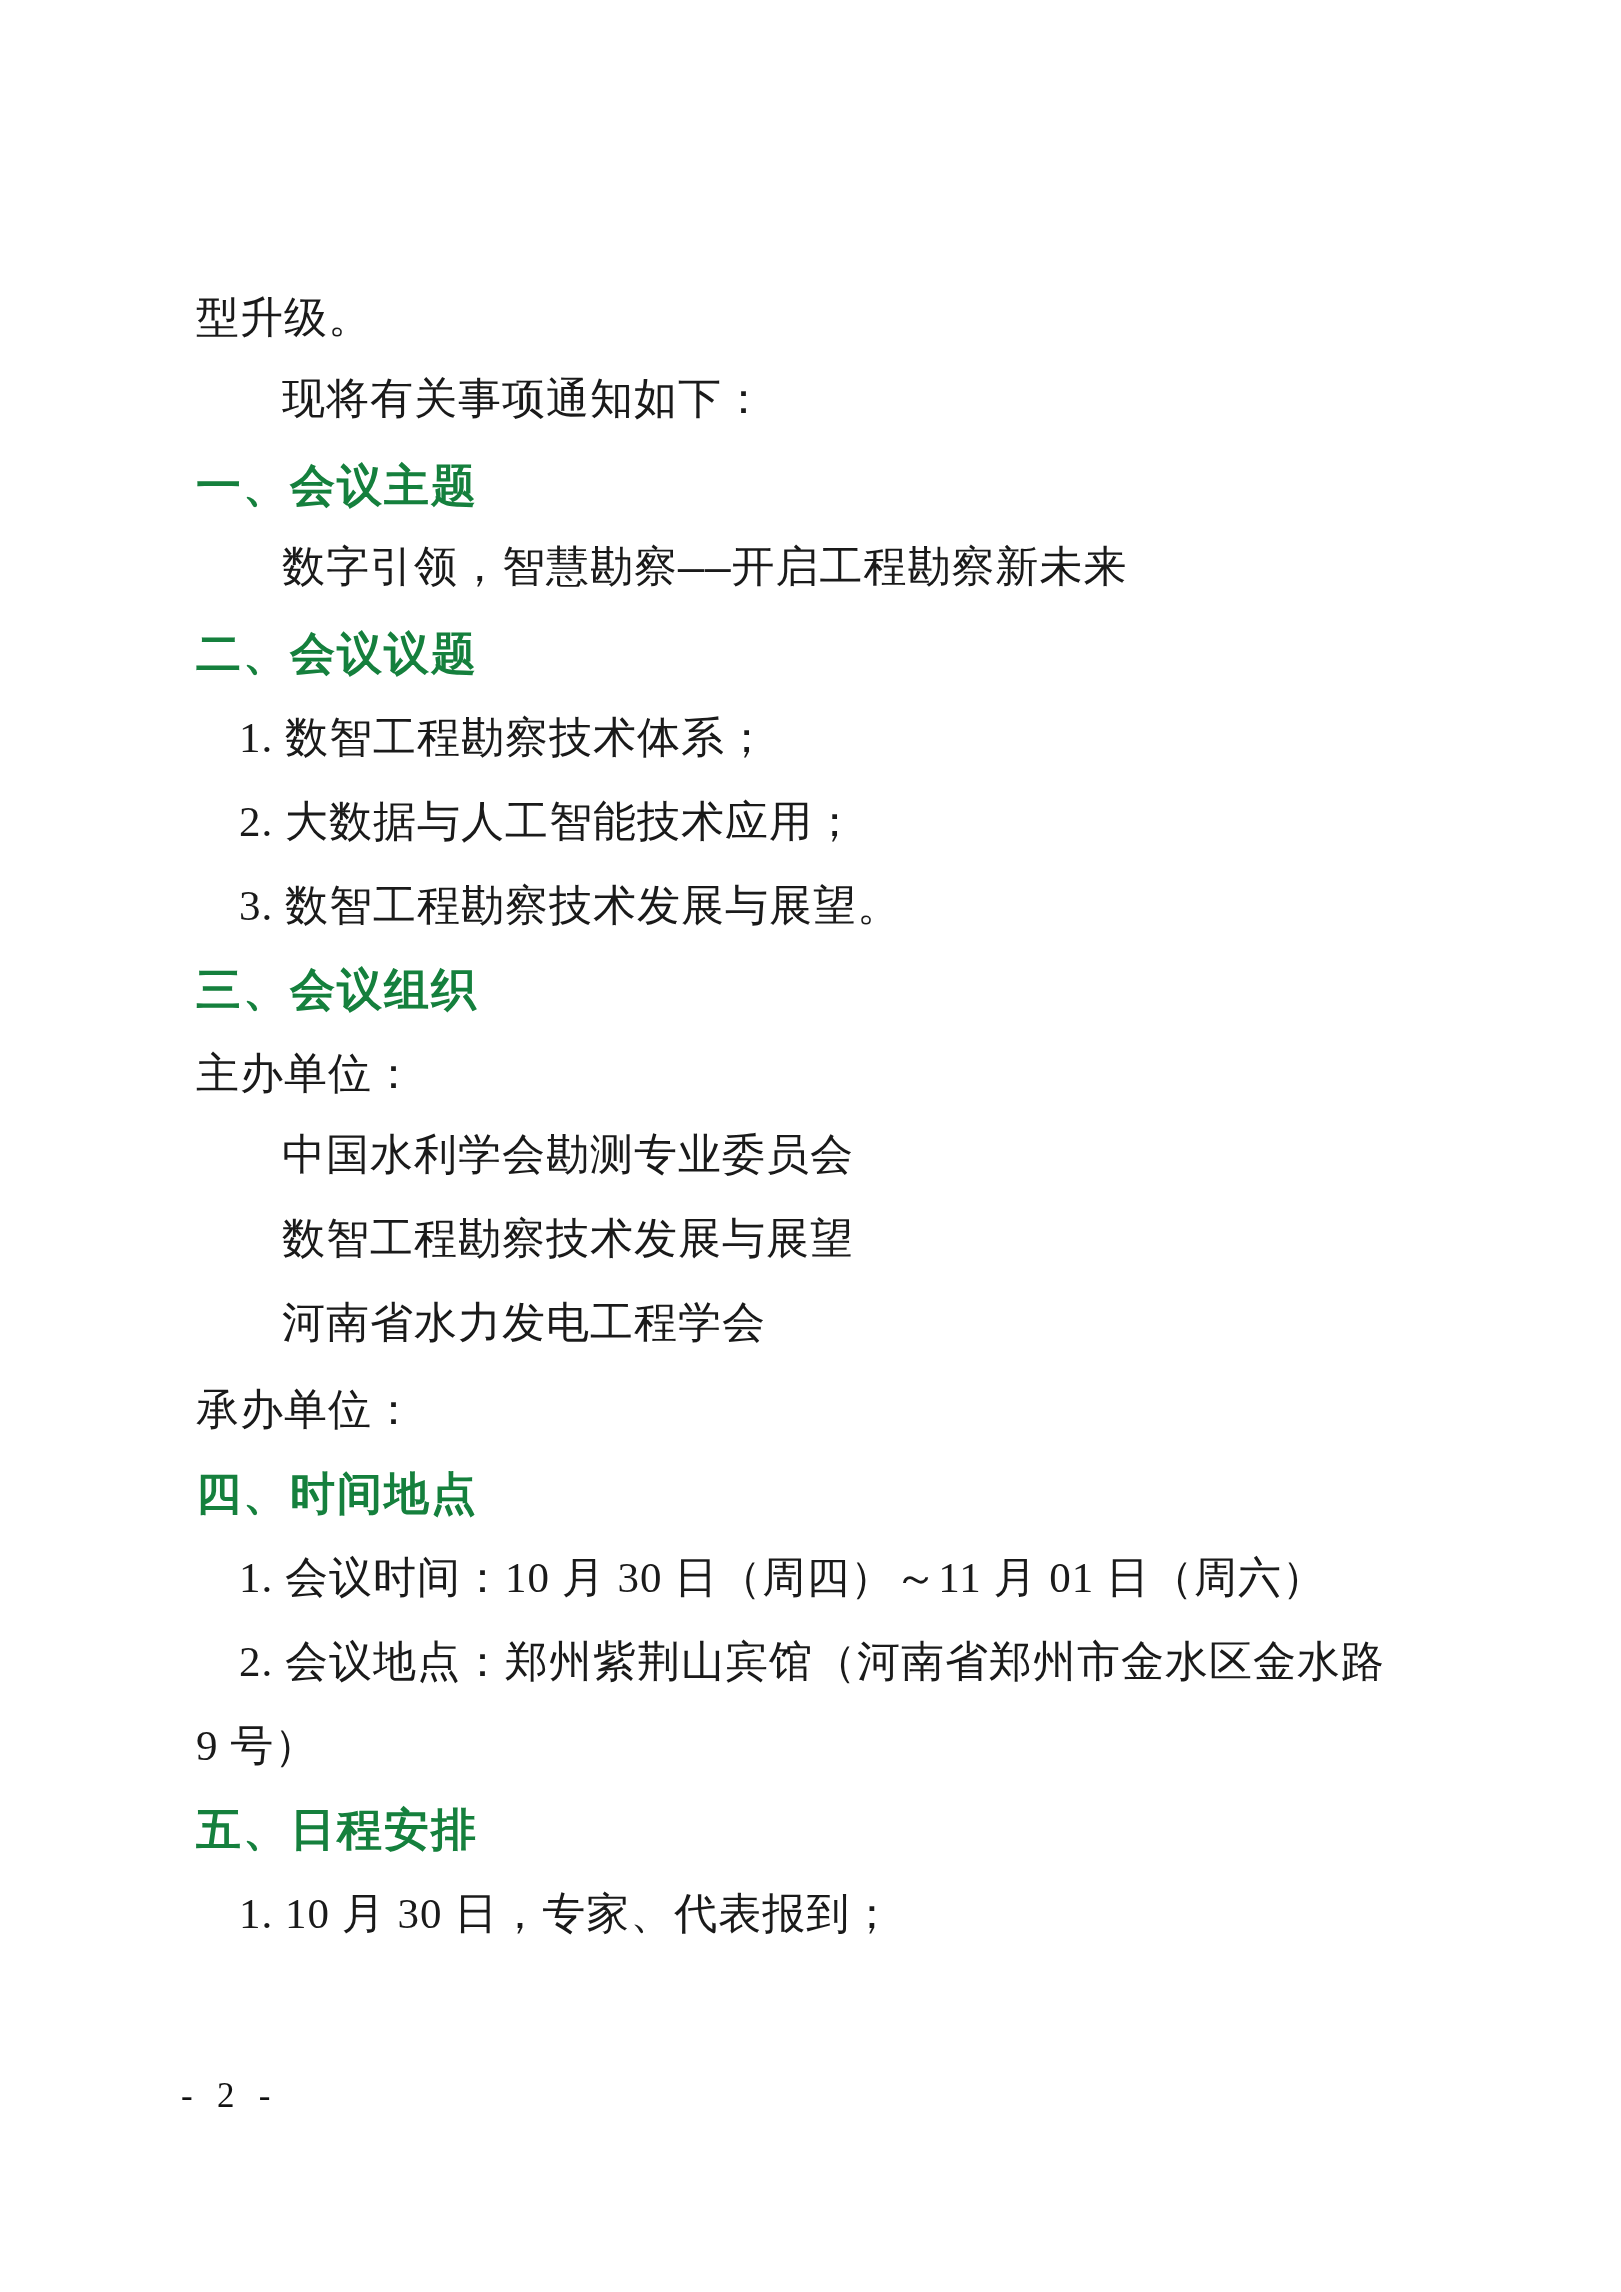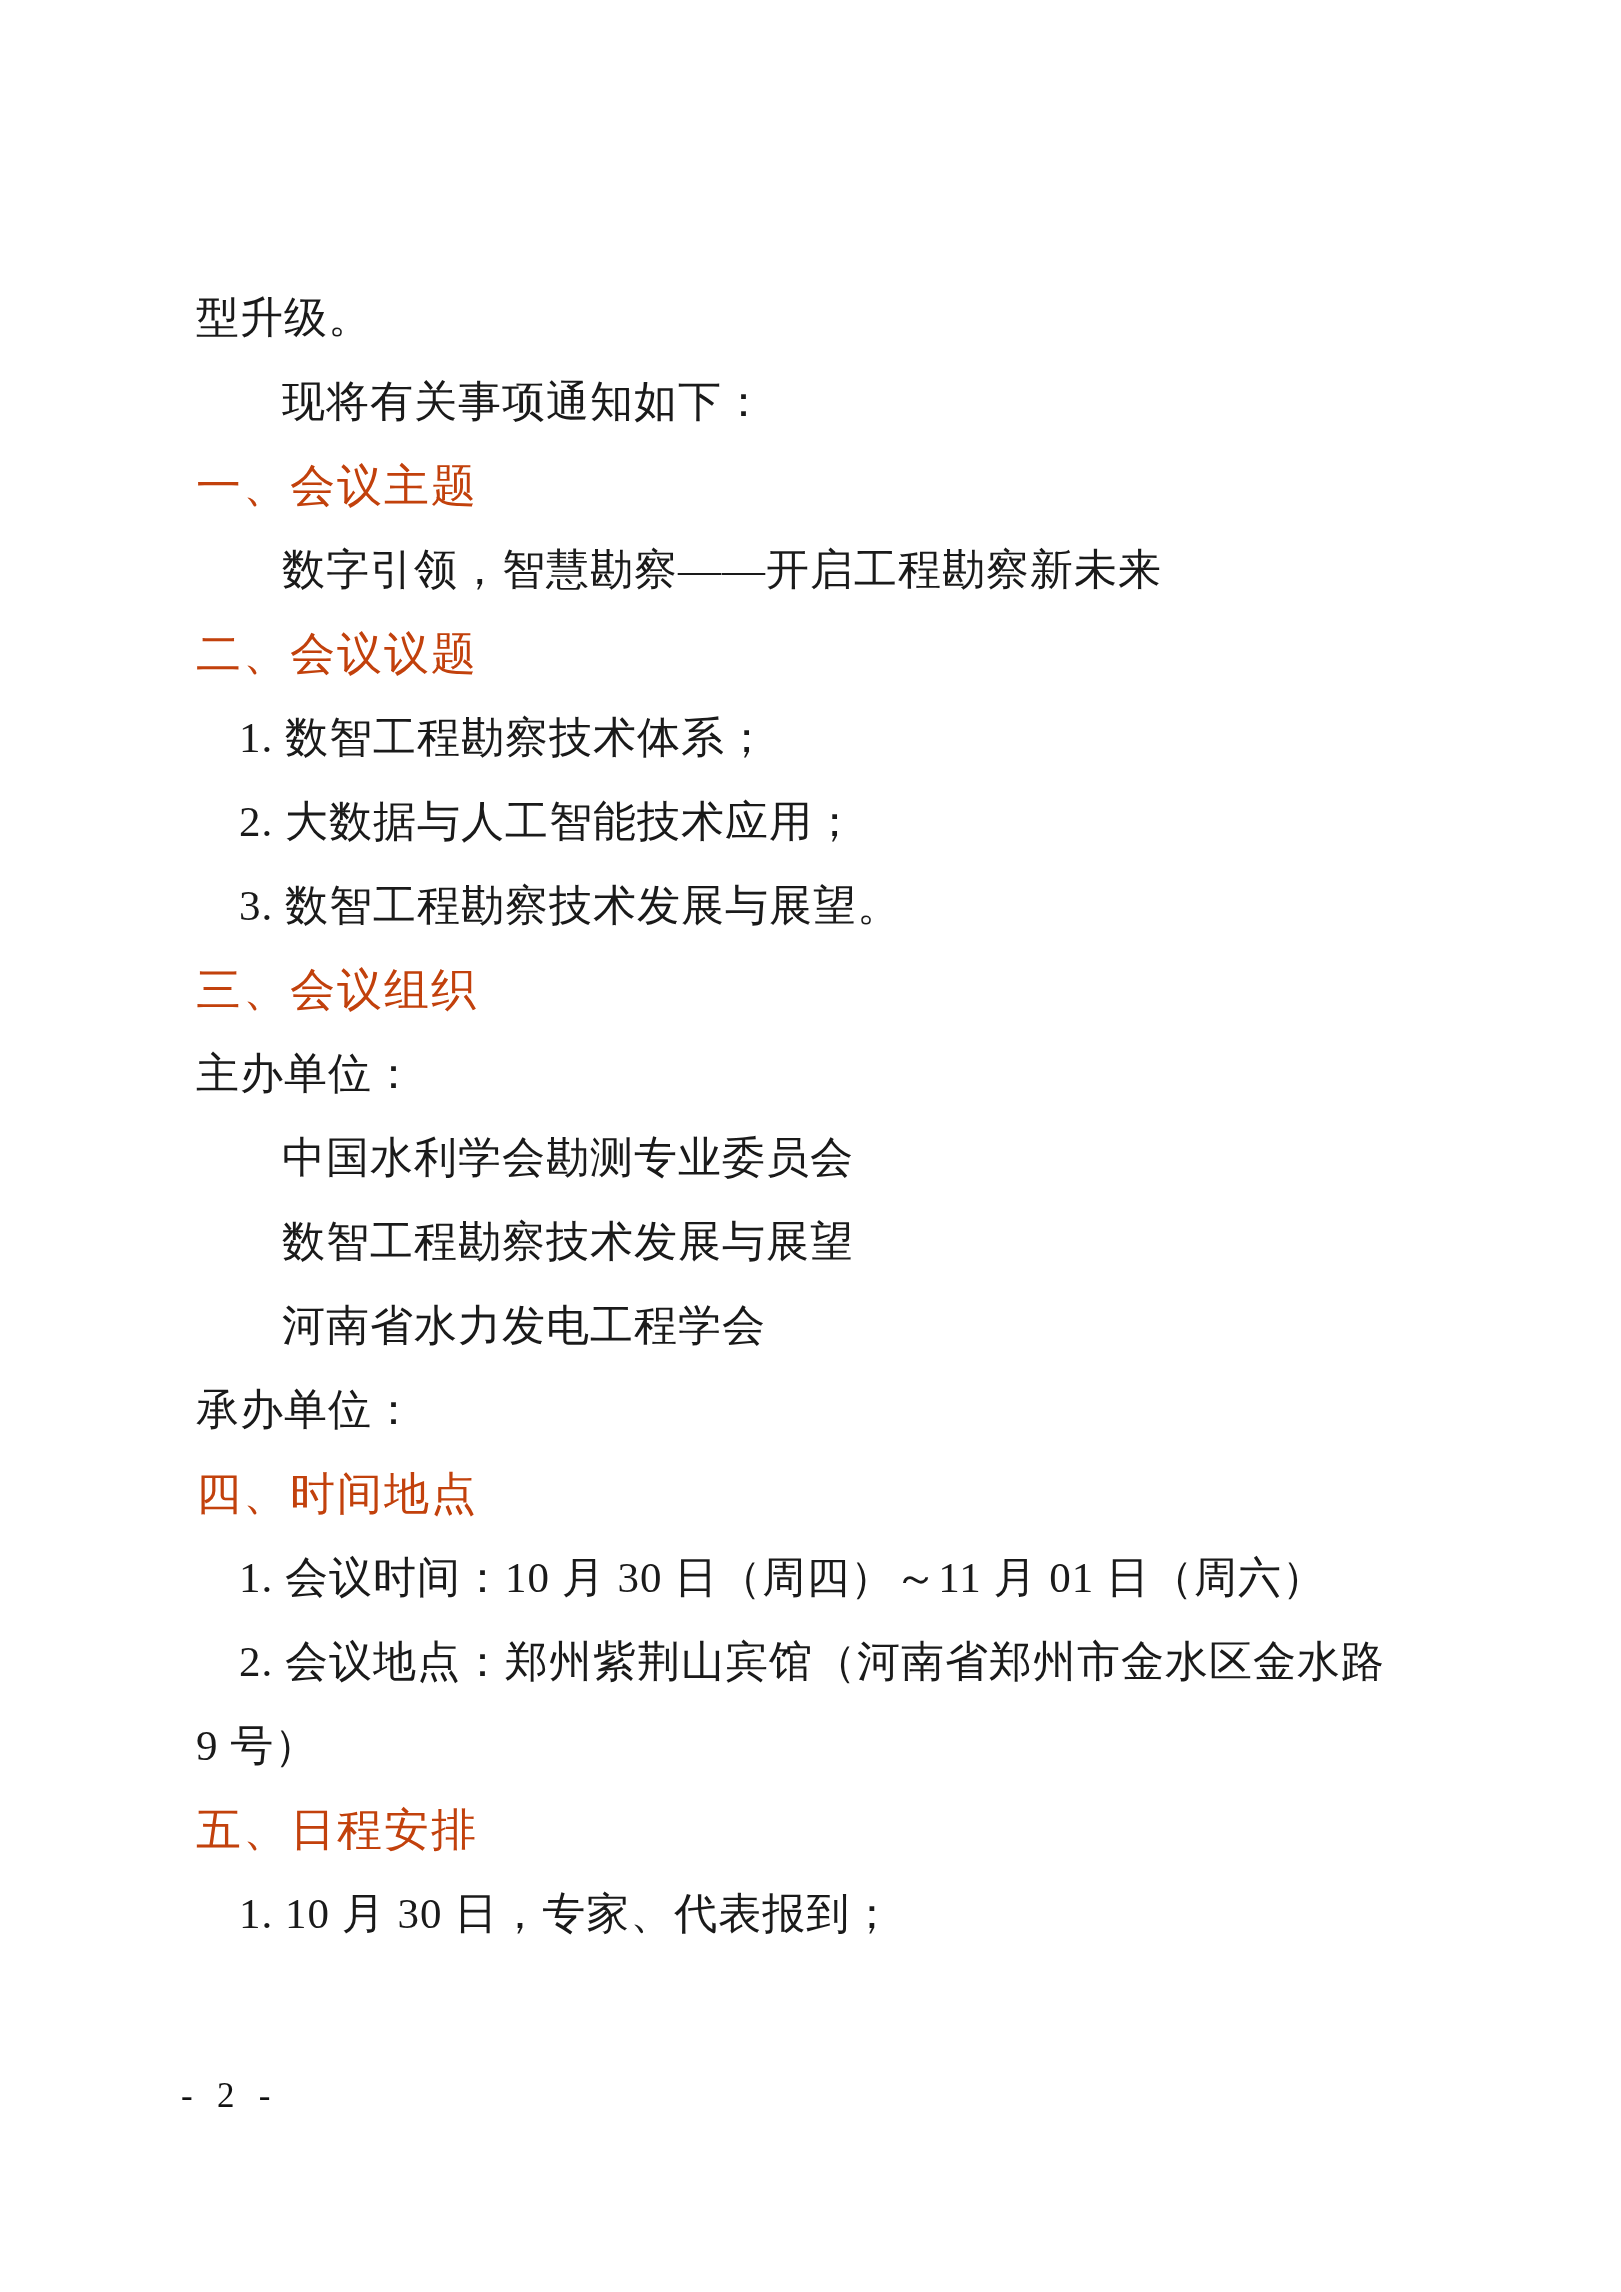--- a/index.html
+++ b/index.html
@@ -24,31 +24,31 @@
     width: 1245px;
   }
   .line {
     height: 84px;
     line-height: 84px;
     font-size: 43px;
     white-space: nowrap;
     letter-spacing: 1px;
   }
   
-  .ind { text-indent: 86px; }
+  .ind { text-indent: 86px; font-family: Liberation Mono, monospace; }
   
   .num { text-indent: 43px; font-family: Liberation Serif, serif; }
   
   .flush { text-indent: 0; }
   
   .h {
     font-family: "Liberation Sans", "DejaVu Sans", sans-serif;
-    font-weight: 400;
+    font-weight: 700;
     font-size: 45px;
-    color: #c2410c;
+    color: #15803d;
     letter-spacing: 2px;
   }
   .footer {
     position: absolute;
     left: 181px;
     top: 2066px;
     height: 59px;
     line-height: 59px;
     font-size: 35px;
     letter-spacing: 7.8px;

